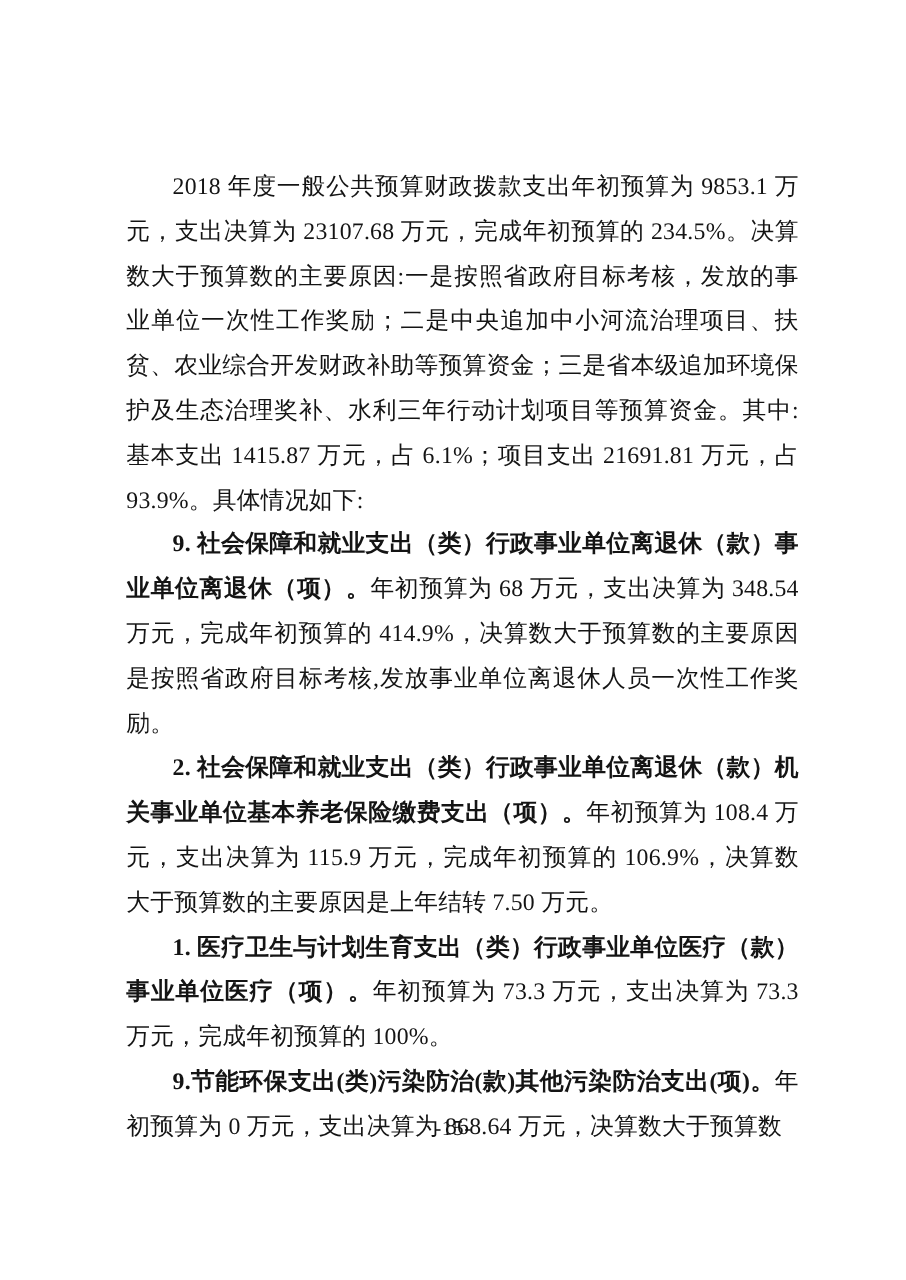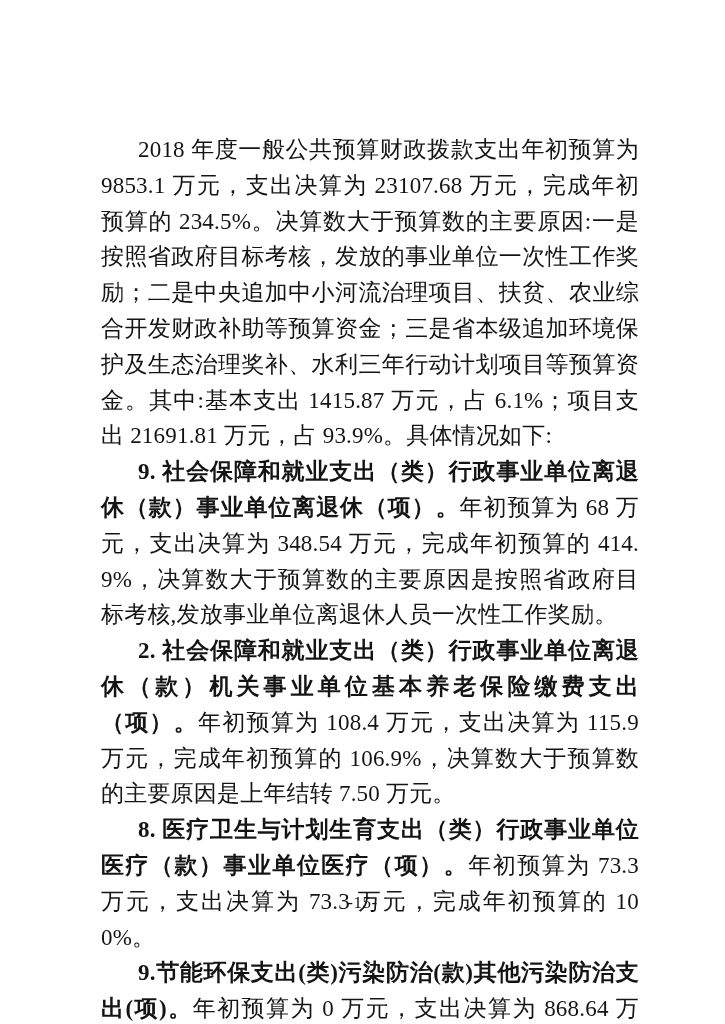--- a/index.html
+++ b/index.html
@@ -21,21 +21,21 @@
     background: #ffffff;
   }
   .content {
     position: absolute;
     left: 101px;
     top: 132px;
     width: 538px;
   }
   .para {
     margin: 0;
-    font-size: 23px;
+    font-size: 19px;
     line-height: 35.8px;
     text-align: justify;
     text-justify: inter-ideograph;
     text-indent: 37px;
     letter-spacing: 0.2px;
     word-break: break-all;
   }
   .run {
     font-weight: normal;
   }
@@ -54,17 +54,17 @@
   }
 </style>
 </head>
 <body>
 
 <div class="page">
   <div class="content">
       <p class="para"><span class="run">2018 年度一般公共预算财政拨款支出年初预算为 9853.1 万元，支出决算为 23107.68 万元，完成年初预算的 234.5%。决算数大于预算数的主要原因:一是按照省政府目标考核，发放的事业单位一次性工作奖励；二是中央追加中小河流治理项目、扶贫、农业综合开发财政补助等预算资金；三是省本级追加环境保护及生态治理奖补、水利三年行动计划项目等预算资金。其中:基本支出 1415.87 万元，占 6.1%；项目支出 21691.81 万元，占 93.9%。具体情况如下:</span></p>
       <p class="para"><span class="run bold">9. 社会保障和就业支出（类）行政事业单位离退休（款）事业单位离退休（项）。</span><span class="run">年初预算为 68 万元，支出决算为 348.54 万元，完成年初预算的 414.9%，决算数大于预算数的主要原因是按照省政府目标考核,发放事业单位离退休人员一次性工作奖励。</span></p>
       <p class="para"><span class="run bold">2. 社会保障和就业支出（类）行政事业单位离退休（款）机关事业单位基本养老保险缴费支出（项）。</span><span class="run">年初预算为 108.4 万元，支出决算为 115.9 万元，完成年初预算的 106.9%，决算数大于预算数的主要原因是上年结转 7.50 万元。</span></p>
-      <p class="para"><span class="run bold">8. 医疗卫生与计划生育支出（类）行政事业单位医疗（款）事业单位医疗（项）。</span><span class="run">年初预算为 73.3 万元，支出决算为 73.3 万元，完成年初预算的 100%。</span></p>
+      <p class="para"><span class="run bold">1. 医疗卫生与计划生育支出（类）行政事业单位医疗（款）事业单位医疗（项）。</span><span class="run">年初预算为 73.3 万元，支出决算为 73.3 万元，完成年初预算的 100%。</span></p>
       <p class="para"><span class="run bold">9.节能环保支出(类)污染防治(款)其他污染防治支出(项)。</span><span class="run">年初预算为 0 万元，支出决算为 868.64 万元，决算数大于预算数</span></p>
     </div>
   <div class="footer">-15-</div>
 </div>
 
 </body></html>

